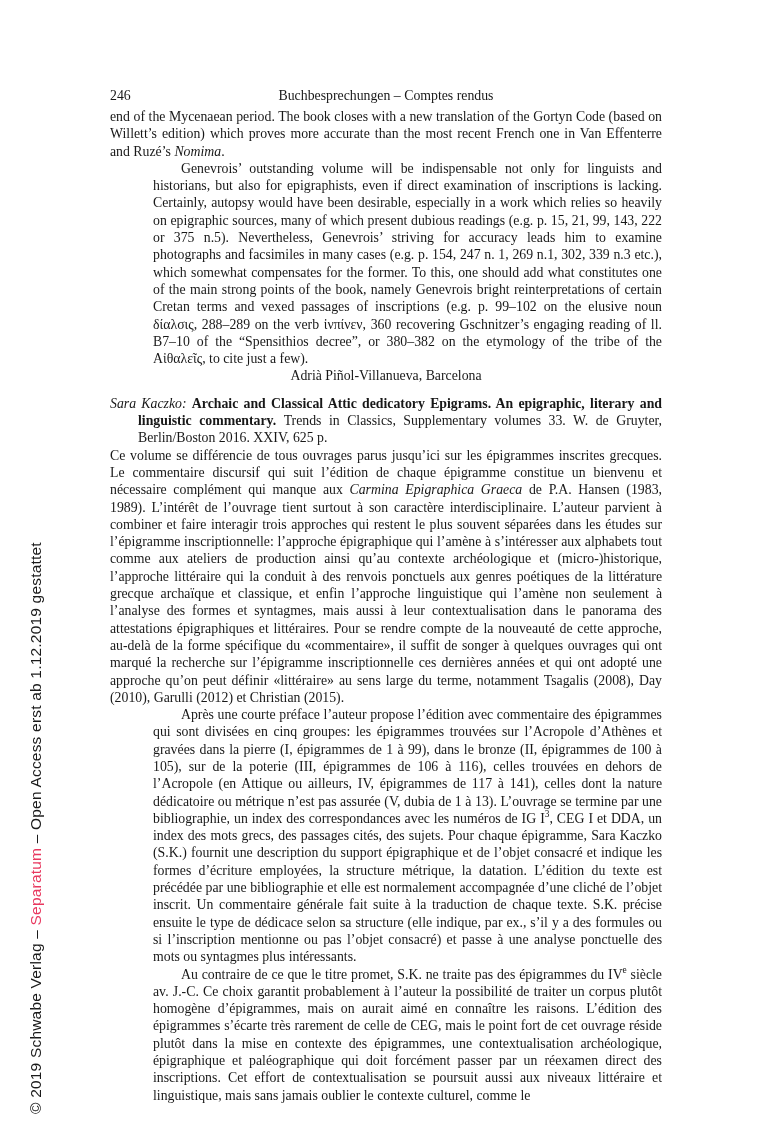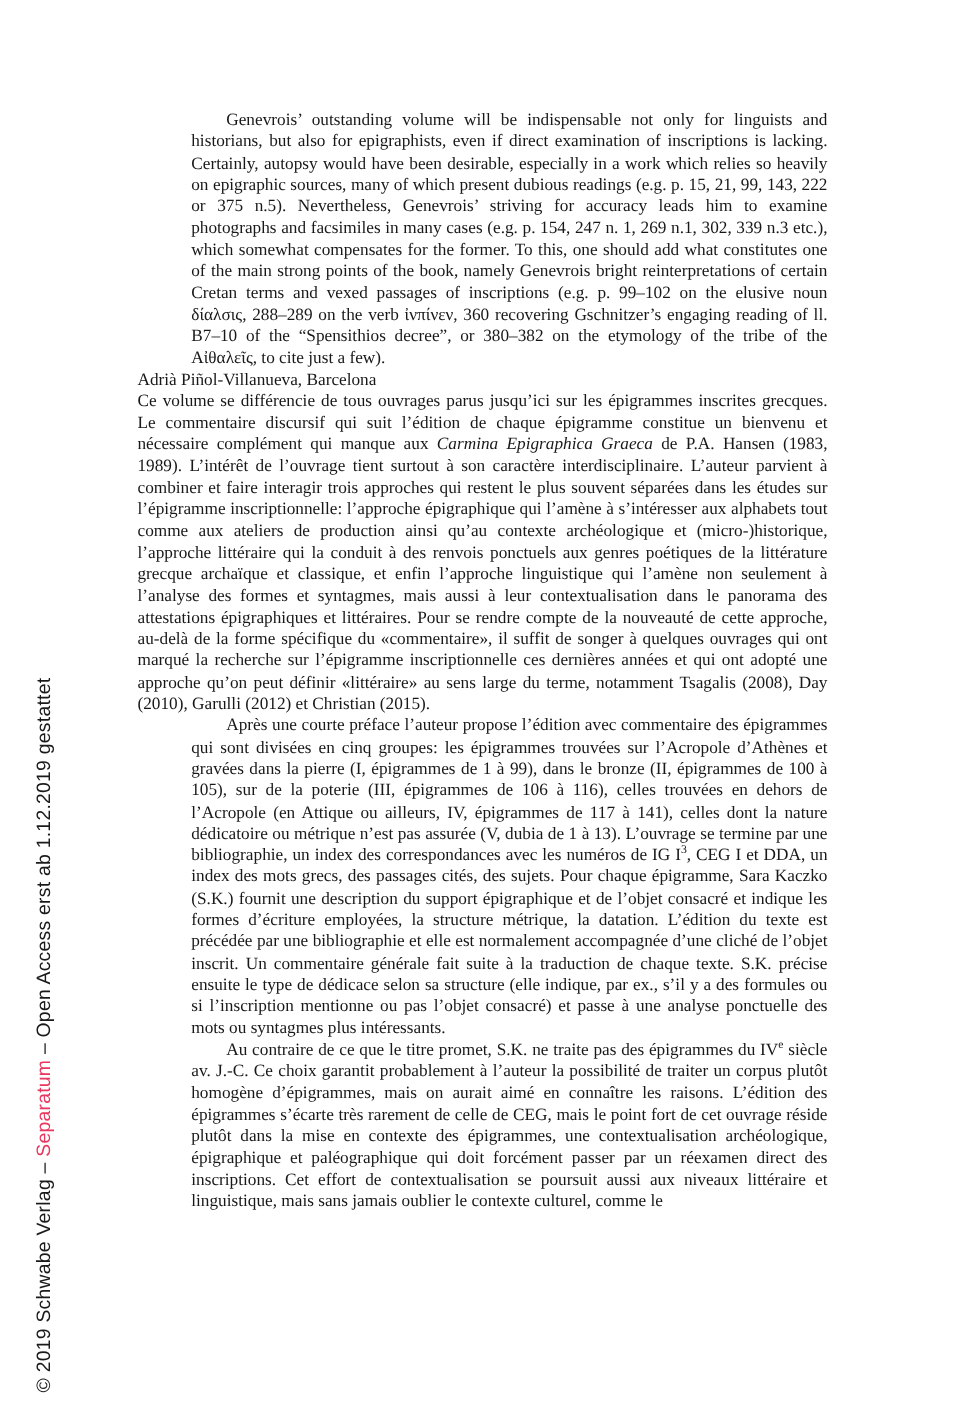--- a/index.html
+++ b/index.html
@@ -24,21 +24,21 @@
     margin-bottom: 4px;
   }
   .pagenum { position: absolute; left: 0; top: 0; }
   p.body {
     margin: 0;
     font-size: 13.8px;
     line-height: 17.3px;
     text-align: justify;
   }
   p.indent { text-indent: 28px; margin-left: 43px; }
-  p.signature { text-align: left; }
+  p.signature { text-align: center; }
   p.heading {
     margin-top: 10px;
     padding-left: 28px;
     text-indent: -28px;
     text-align: justify;
   }
   .it { font-style: italic; }
   .bd { font-weight: bold; }
   sup { font-size: 0.68em; line-height: 0; vertical-align: super; }
   .sidebar {
@@ -51,23 +51,29 @@
     font-size: 15.5px;
     letter-spacing: 0.2px;
     color: #1a1a1a;
   }
 </style>
 </head>
 <body>
 
 <div class="page">
 
+  <div class="header">
+    <span class="pagenum">246</span>
+    <span class="htitle">Buchbesprechungen – Comptes rendus</span>
+  </div>
 
+  <p class="body"><span>end of the Mycenaean period. The book closes with a new translation of the Gortyn Code (based on Willett’s edition) which proves more accurate than the most recent French one in Van Effenterre and Ruzé’s </span><span class="it">Nomima</span><span>.</span></p>
   <p class="body indent"><span>Genevrois’ outstanding volume will be indispensable not only for linguists and historians, but also for epigraphists, even if direct examination of inscriptions is lacking. Certainly, autopsy would have been desirable, especially in a work which relies so heavily on epigraphic sources, many of which present dubious readings (e.g. p. 15, 21, 99, 143, 222 or 375 n.5). Nevertheless, Genevrois’ striving for accuracy leads him to examine photographs and facsimiles in many cases (e.g. p. 154, 247 n. 1, 269 n.1, 302, 339 n.3 etc.), which somewhat compensates for the former. To this, one should add what constitutes one of the main strong points of the book, namely Genevrois bright reinterpretations of certain Cretan terms and vexed passages of inscriptions (e.g. p. 99–102 on the elusive noun δίαλσις, 288–289 on the verb ἰνπίνεν, 360 recovering Gschnitzer’s engaging reading of ll. B7–10 of the “Spensithios decree”, or 380–382 on the etymology of the tribe of the Αἰθαλεῖς, to cite just a few).</span></p>
   <p class="body signature">Adrià Piñol-Villanueva, Barcelona</p>
 
+  <p class="body heading"><span class="it">Sara Kaczko: </span><span class="bd">Archaic and Classical Attic dedicatory Epigrams. An epigraphic, literary and linguistic commentary. </span><span>Trends in Classics, Supplementary volumes 33. W. de Gruyter, Berlin/Boston 2016. XXIV, 625 p.</span></p>
   <p class="body"><span>Ce volume se différencie de tous ouvrages parus jusqu’ici sur les épigrammes inscrites grecques. Le commentaire discursif qui suit l’édition de chaque épigramme constitue un bienvenu et nécessaire complément qui manque aux </span><span class="it">Carmina Epigraphica Graeca</span><span> de P.A. Hansen (1983, 1989). L’intérêt de l’ouvrage tient surtout à son caractère interdisciplinaire. L’auteur parvient à combiner et faire interagir trois approches qui restent le plus souvent séparées dans les études sur l’épigramme inscriptionnelle: l’approche épigraphique qui l’amène à s’intéresser aux alphabets tout comme aux ateliers de production ainsi qu’au contexte archéologique et (micro-)historique, l’approche littéraire qui la conduit à des renvois ponctuels aux genres poétiques de la littérature grecque archaïque et classique, et enfin l’approche linguistique qui l’amène non seulement à l’analyse des formes et syntagmes, mais aussi à leur contextualisation dans le panorama des attestations épigraphiques et littéraires. Pour se rendre compte de la nouveauté de cette approche, au-delà de la forme spécifique du «commentaire», il suffit de songer à quelques ouvrages qui ont marqué la recherche sur l’épigramme inscriptionnelle ces dernières années et qui ont adopté une approche qu’on peut définir «littéraire» au sens large du terme, notamment Tsagalis (2008), Day (2010), Garulli (2012) et Christian (2015).</span></p>
   <p class="body indent"><span>Après une courte préface l’auteur propose l’édition avec commentaire des épigrammes qui sont divisées en cinq groupes: les épigrammes trouvées sur l’Acropole d’Athènes et gravées dans la pierre (I, épigrammes de 1 à 99), dans le bronze (II, épigrammes de 100 à 105), sur de la poterie (III, épigrammes de 106 à 116), celles trouvées en dehors de l’Acropole (en Attique ou ailleurs, IV, épigrammes de 117 à 141), celles dont la nature dédicatoire ou métrique n’est pas assurée (V, dubia de 1 à 13). L’ouvrage se termine par une bibliographie, un index des correspondances avec les numéros de IG I</span><sup>3</sup><span>, CEG I et DDA, un index des mots grecs, des passages cités, des sujets. Pour chaque épigramme, Sara Kaczko (S.K.) fournit une description du support épigraphique et de l’objet consacré et indique les formes d’écriture employées, la structure métrique, la datation. L’édition du texte est précédée par une bibliographie et elle est normalement accompagnée d’une cliché de l’objet inscrit. Un commentaire générale fait suite à la traduction de chaque texte. S.K. précise ensuite le type de dédicace selon sa structure (elle indique, par ex., s’il y a des formules ou si l’inscription mentionne ou pas l’objet consacré) et passe à une analyse ponctuelle des mots ou syntagmes plus intéressants.</span></p>
   <p class="body indent"><span>Au contraire de ce que le titre promet, S.K. ne traite pas des épigrammes du IV</span><sup>e</sup><span> siècle av. J.-C. Ce choix garantit probablement à l’auteur la possibilité de traiter un corpus plutôt homogène d’épigrammes, mais on aurait aimé en connaître les raisons. L’édition des épigrammes s’écarte très rarement de celle de CEG, mais le point fort de cet ouvrage réside plutôt dans la mise en contexte des épigrammes, une contextualisation archéologique, épigraphique et paléographique qui doit forcément passer par un réexamen direct des inscriptions. Cet effort de contextualisation se poursuit aussi aux niveaux littéraire et linguistique, mais sans jamais oublier le contexte culturel, comme le</span></p>
 
 </div>
 
 <div class="sidebar"><span>© 2019 Schwabe Verlag – </span><span style="color: rgb(232, 56, 95);">Separatum</span><span> – Open Access erst ab 1.12.2019 gestattet</span></div>
 
 </body></html>

